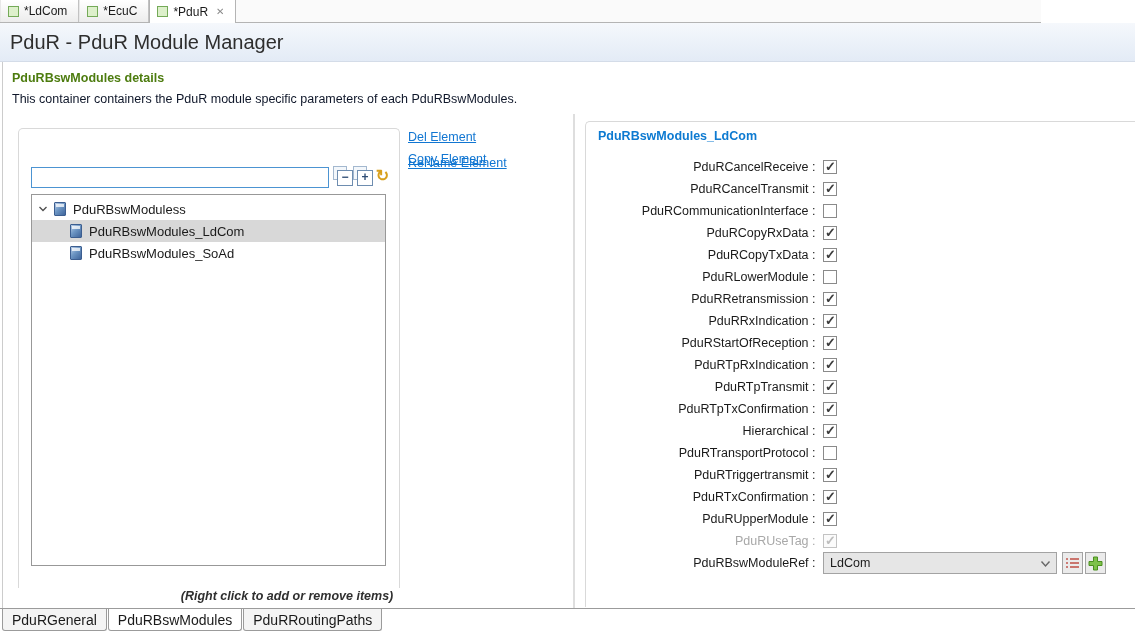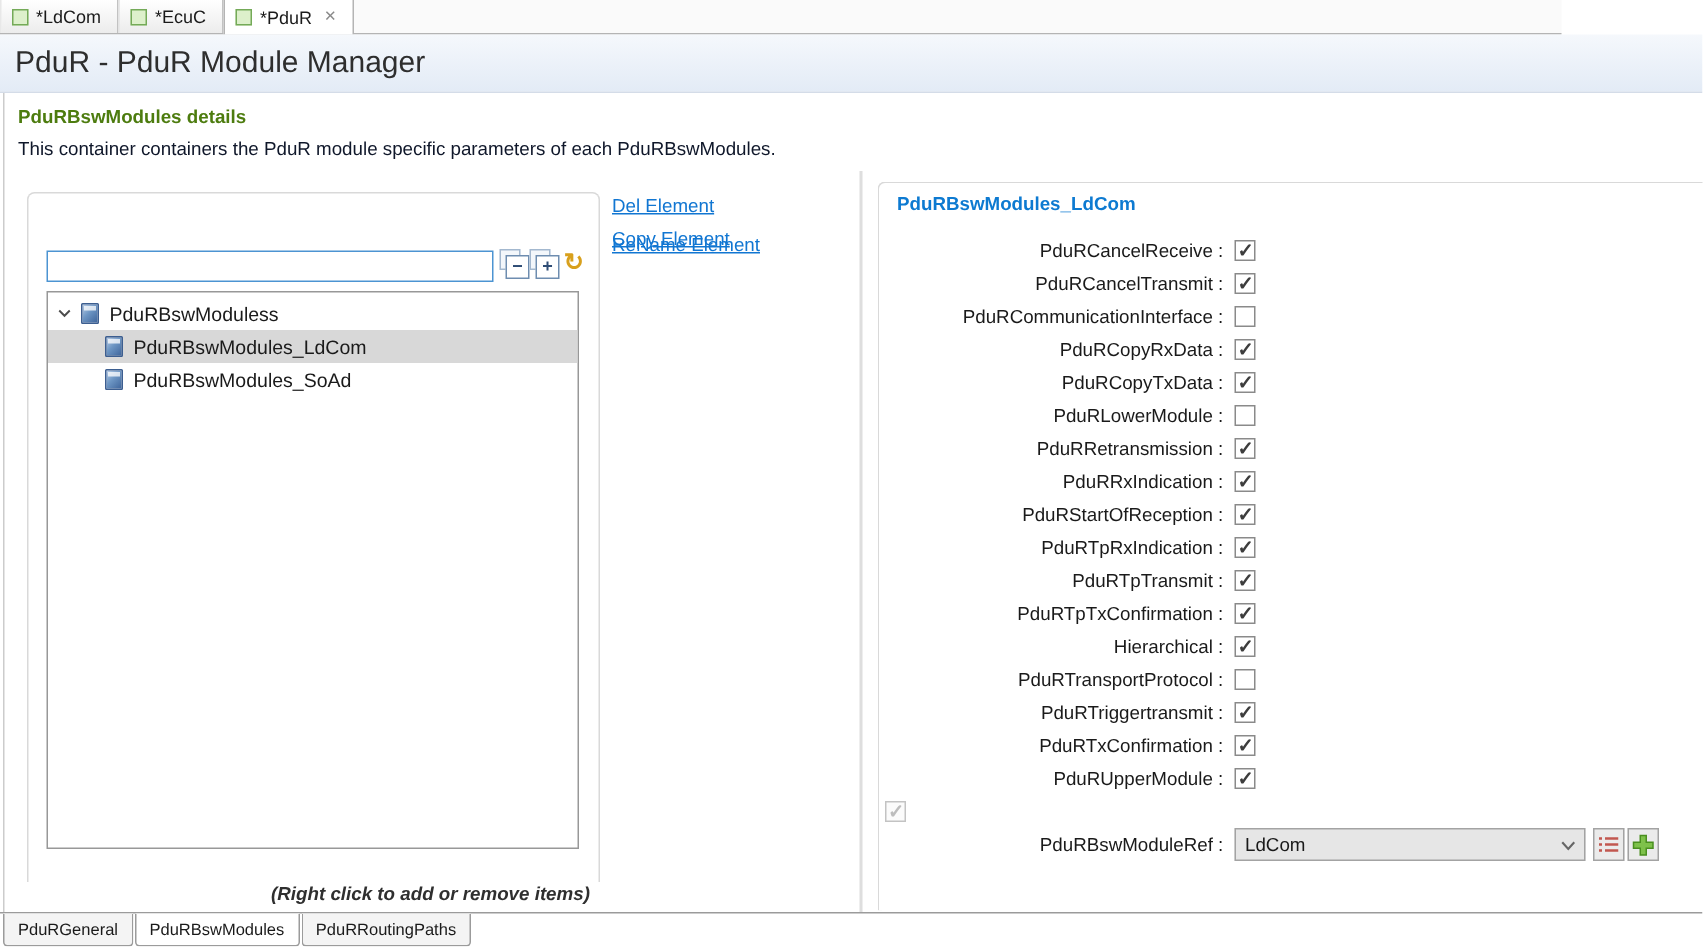--- a/index.html
+++ b/index.html
@@ -94,21 +94,21 @@
   .iconbtn { width:21px; height:22px; background:#ebebeb; border:1px solid #a3a3a3;
              display:flex; align-items:center; justify-content:center; cursor:pointer; }
   .iconbtn.list { margin-left:5px; }
   .iconbtn.plus { margin-left:2px; }
 
   
   .btabbar { position:absolute; left:0; top:608px; width:1135px; height:23px;
              border-top:1px solid #9b9b9b; background:#fff; display:flex; padding-left:2px; }
   .btab { height:22px; padding:0 9px; border:1px solid #9b9b9b; border-top:none;
           border-radius:0 0 3px 3px; display:flex; align-items:center;
-          font-size:11px; background:#f4f4f4; margin-right:1px; cursor:pointer; }
+          font-size:14px; background:#f4f4f4; margin-right:1px; cursor:pointer; }
   .btab.active { background:#fff; }
 </style>
 </head>
 <body>
 
 <div class="etabbar" id="etabs">
     <div class="etab">
       <span class="tabicon"></span>
       <span class="etlbl">*LdCom</span>
     </div>
@@ -233,20 +233,21 @@
       </div>
       <div class="prow">
         <span class="plbl">PduRTxConfirmation</span>
         <span class="cb on"></span>
       </div>
       <div class="prow">
         <span class="plbl">PduRUpperModule</span>
         <span class="cb on"></span>
       </div>
       <div class="prow dis">
+        <span class="plbl">PduRUseTag</span>
         <span class="cb on"></span>
       </div>
     </div>
 
   <div class="refrow">
     <span class="plbl">PduRBswModuleRef</span>
     <div class="combo">
       <span>LdCom</span>
       <svg width="11" height="8" viewBox="0 0 11 8">
           <polyline points="1.5,1.5 5.5,6 9.5,1.5" fill="none" stroke="#666" stroke-width="1.4"></polyline>

